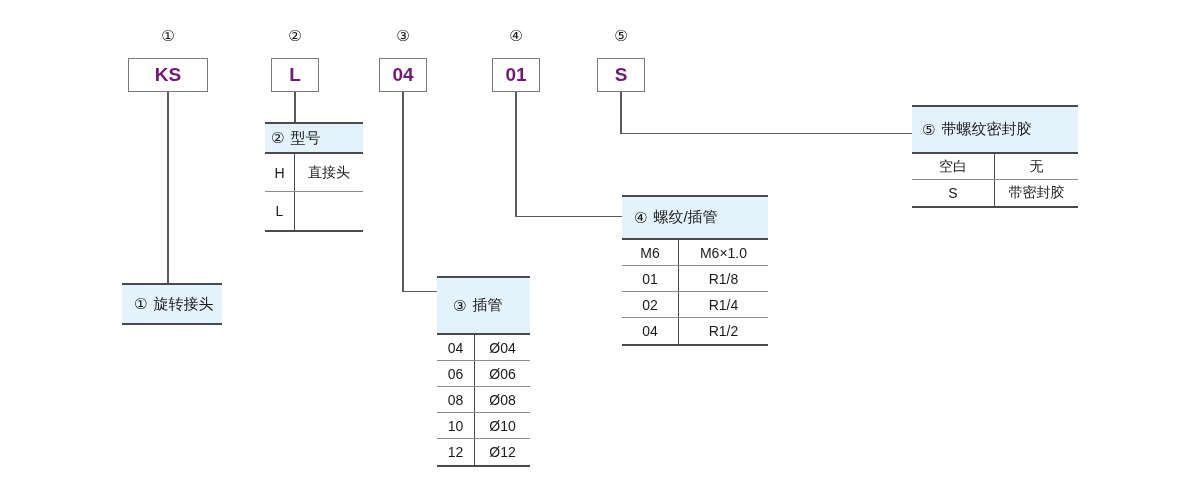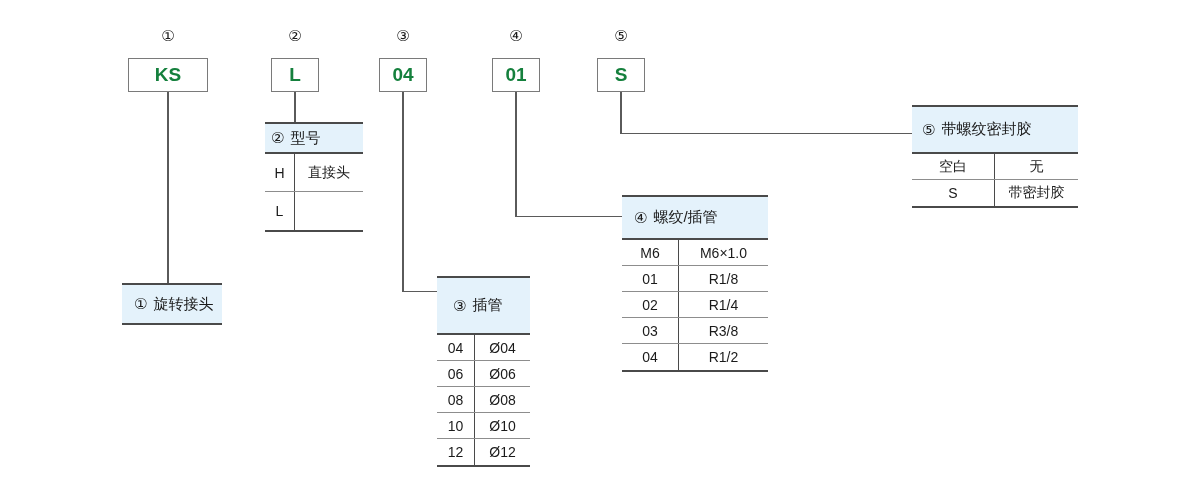--- a/index.html
+++ b/index.html
@@ -30,21 +30,21 @@
   }
   .code-box {
     position: absolute;
     border: 1.5px solid #7a7a7a;
     background: #ffffff;
     display: flex;
     align-items: center;
     justify-content: center;
     font-weight: bold;
     font-size: 19px;
-    color: #15803d;
+    color: #701a75;
     box-sizing: border-box;
     text-align: right;
   }
 
   
   .vline {
     position: absolute;
     width: 1.5px;
     background: #5a5a5a;
   }
@@ -194,24 +194,20 @@
       <div class="spec-cell" style="width:89px;">M6×1.0</div>
     </div>
     <div class="spec-row" style="height:26px;">
       <div class="spec-cell codecol" style="width:57px;">01</div>
       <div class="spec-cell" style="width:89px;">R1/8</div>
     </div>
     <div class="spec-row" style="height:26px;">
       <div class="spec-cell codecol" style="width:57px;">02</div>
       <div class="spec-cell" style="width:89px;">R1/4</div>
     </div>
-    <div class="spec-row" style="height:26px;">
-      <div class="spec-cell codecol" style="width:57px;">03</div>
-      <div class="spec-cell" style="width:89px;">R3/8</div>
-    </div>
     <div class="spec-row last" style="height:26px;">
       <div class="spec-cell codecol" style="width:57px;">04</div>
       <div class="spec-cell" style="width:89px;">R1/2</div>
     </div>
   </div>
 
   <div class="spec-table" style="left:912px; top:105px; width:166px;">
     <div class="spec-head" style="height:47px; padding-left:10px;">
       <span class="hd-num">⑤</span>
       <span>带螺纹密封胶</span>

